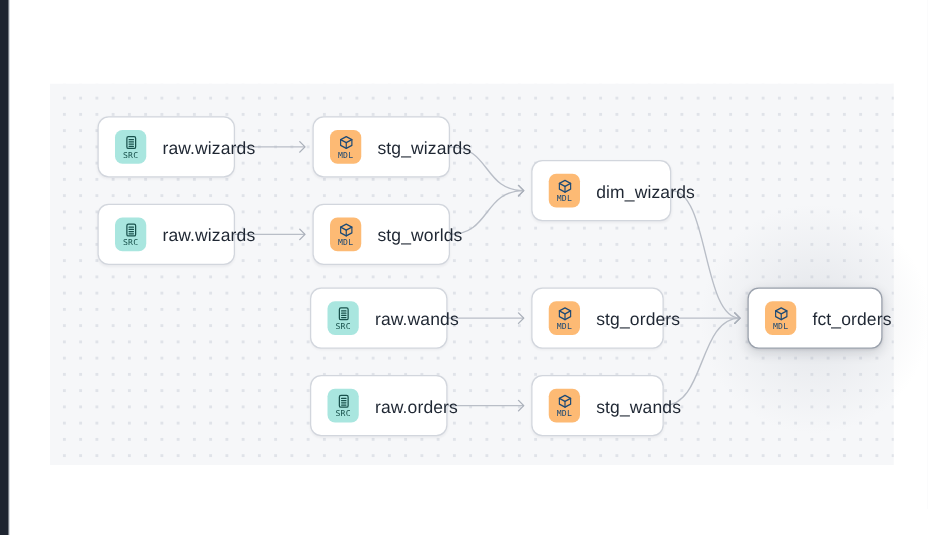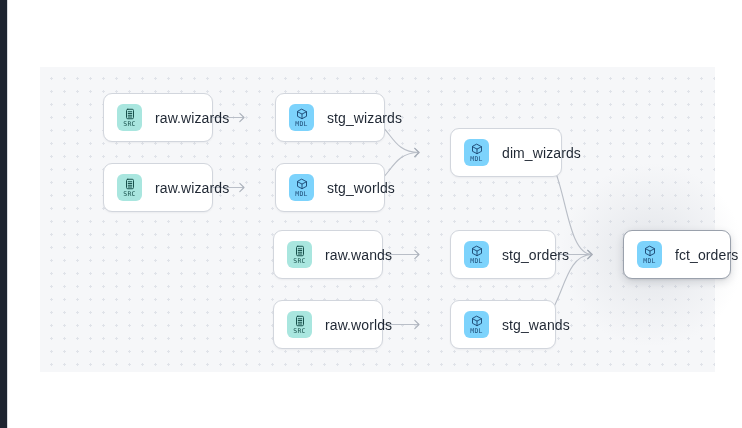--- a/index.html
+++ b/index.html
@@ -79,40 +79,39 @@
   .node {
     position: absolute;
     box-sizing: border-box;
     display: flex;
     align-items: center;
     background: #ffffff;
     border: 1px solid #d2d6dd;
     border-radius: 9px;
     padding: 14px 13px;
     box-shadow: 0 1px 2px rgba(22,28,40,0.05);
-    margin-left: 25px;
   }
   .node.is-focused {
     border-color: #9aa1ac;
     box-shadow: 0 3px 9px rgba(22,28,40,0.14), 0 1px 2px rgba(22,28,40,0.08);
   }
 
   .node-badge {
     flex: 0 0 auto;
     width: 25px;
     height: 27px;
     border-radius: 6px;
     display: flex;
     flex-direction: column;
     align-items: center;
     justify-content: center;
     gap: 0px;
   }
   .node-badge.badge-src { background: #a9e6df; }
-  .node-badge.badge-mdl { background: #7dd3fc; }
+  .node-badge.badge-mdl { background: #fdba74; }
 
   .badge-glyph {
     display: block;
     height: 12px;
     line-height: 0;
   }
   .badge-glyph svg { display: block; }
 
   .badge-text {
     font-family: "DejaVu Sans Mono", monospace;
@@ -215,21 +214,21 @@
             <svg width="12" height="12" viewBox="0 0 24 24" fill="none" stroke="#18514c" stroke-width="2" stroke-linecap="round" stroke-linejoin="round">
               <rect x="5" y="2.5" width="14" height="19" rx="2.5"></rect>
               <line x1="8.5" y1="7.5" x2="15.5" y2="7.5"></line>
               <line x1="8.5" y1="11" x2="15.5" y2="11"></line>
               <line x1="8.5" y1="14.5" x2="15.5" y2="14.5"></line>
               <line x1="8.5" y1="18" x2="15.5" y2="18"></line>
             </svg>
           </span>
           <span class="badge-text">SRC</span>
         </div>
-        <span class="node-label">raw.worlds</span>
+        <span class="node-label">raw.orders</span>
       </div>
       <div class="node" style="left: 210px; top: 26px; width: 110px; height: 49px;">
         <div class="node-badge badge-mdl">
           <span class="badge-glyph">
             <svg width="12" height="12" viewBox="0 0 24 24" fill="none" stroke="#1d4a75" stroke-width="1.9" stroke-linecap="round" stroke-linejoin="round">
               <path d="M12 2.6 21 7.4v9.2L12 21.4 3 16.6V7.4z"></path>
               <path d="M3 7.4 12 12.2 21 7.4"></path>
               <path d="M12 12.2v9.2"></path>
             </svg>
           </span>

